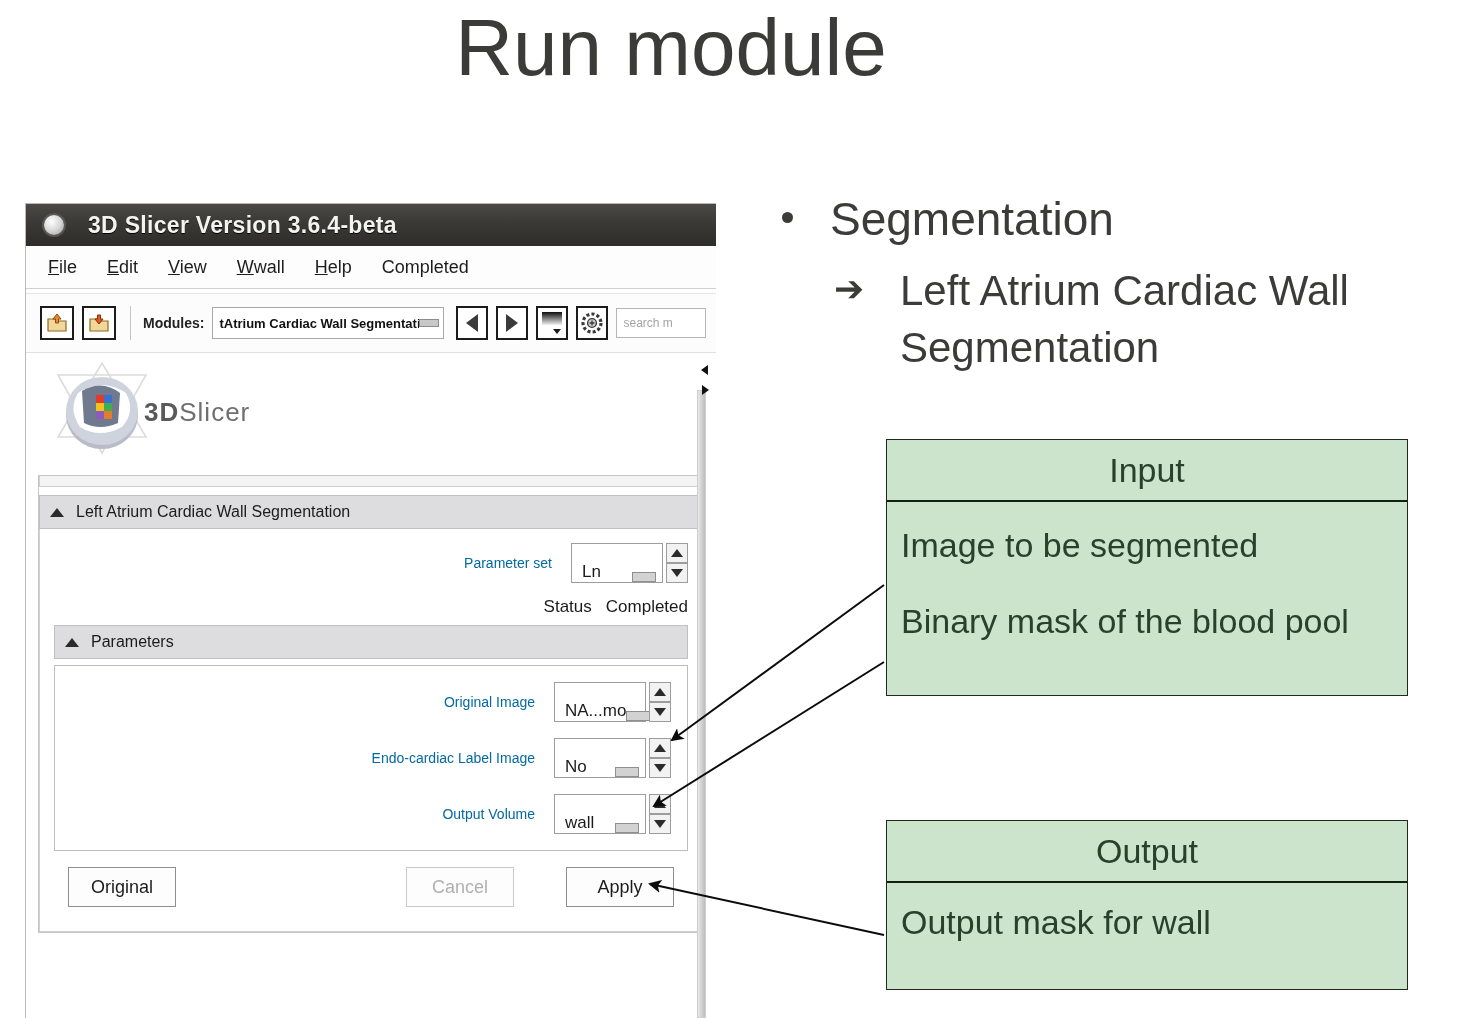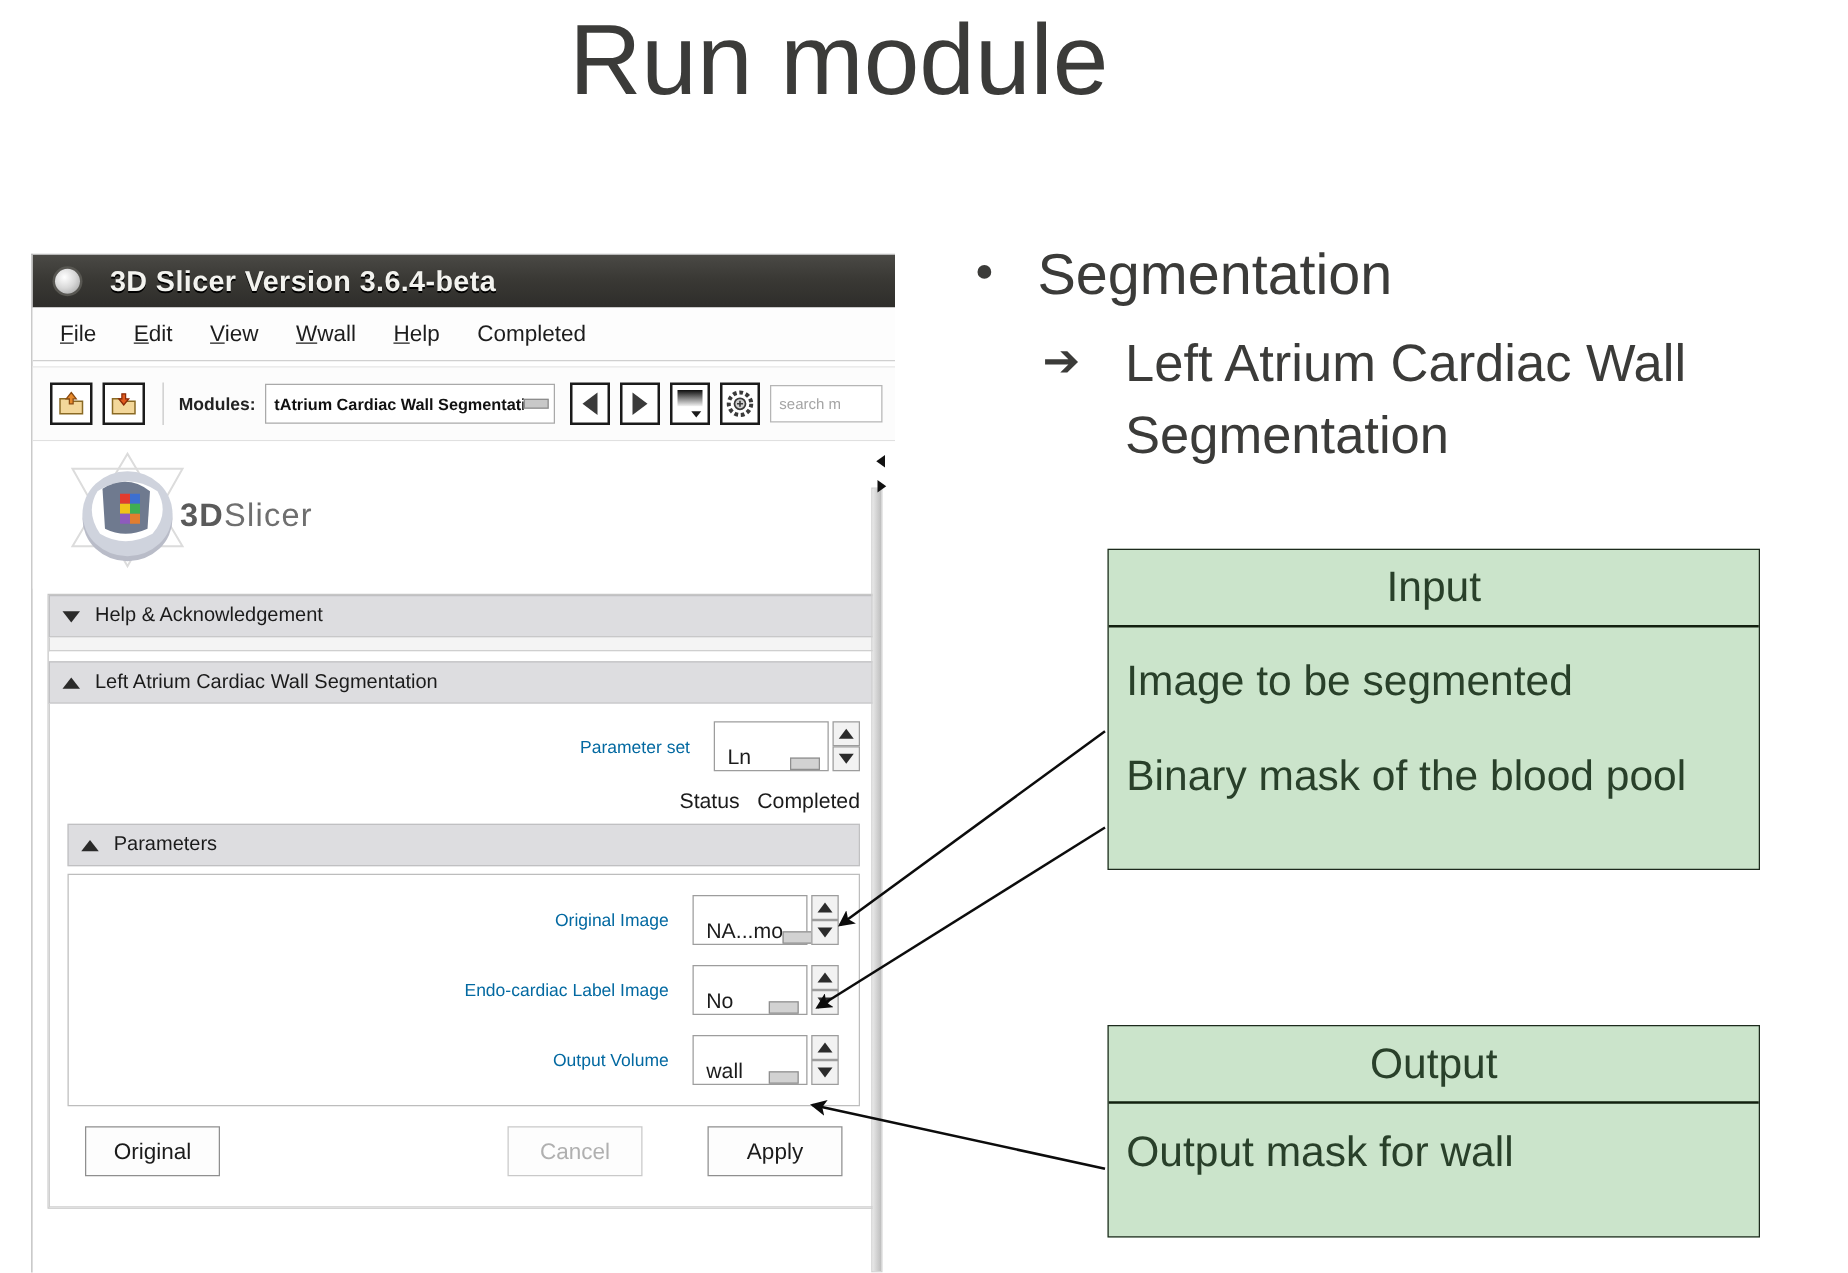--- a/index.html
+++ b/index.html
@@ -324,24 +324,20 @@
         <rect x="56" y="58" width="8" height="8" fill="#8e5bbd"></rect>
           <rect x="64" y="58" width="8" height="8" fill="#e27d2e"></rect>
       </g>
       <path d="M26 64 a36 34 0 0 0 72 0 a36 34 0 0 1 -72 0 Z" fill="#8a8f9b" opacity=".7"></path>
     </svg>
     <div class="logo-text"><b>3D</b><span>Slicer</span></div>
   </div>
 
   <div class="module-panel">
 
-    <div class="section-hdr">
-      <span class="tri-down"></span>
-      <span>Help &amp; Acknowledgement</span>
-    </div>
     <div class="collapsed-strip"></div>
 
     <div class="section-hdr" style="margin-top:8px;">
       <span class="tri-up"></span>
       <span>Left Atrium Cardiac Wall Segmentation</span>
     </div>
 
     <div class="section-body">
 
       <div class="field-row">

